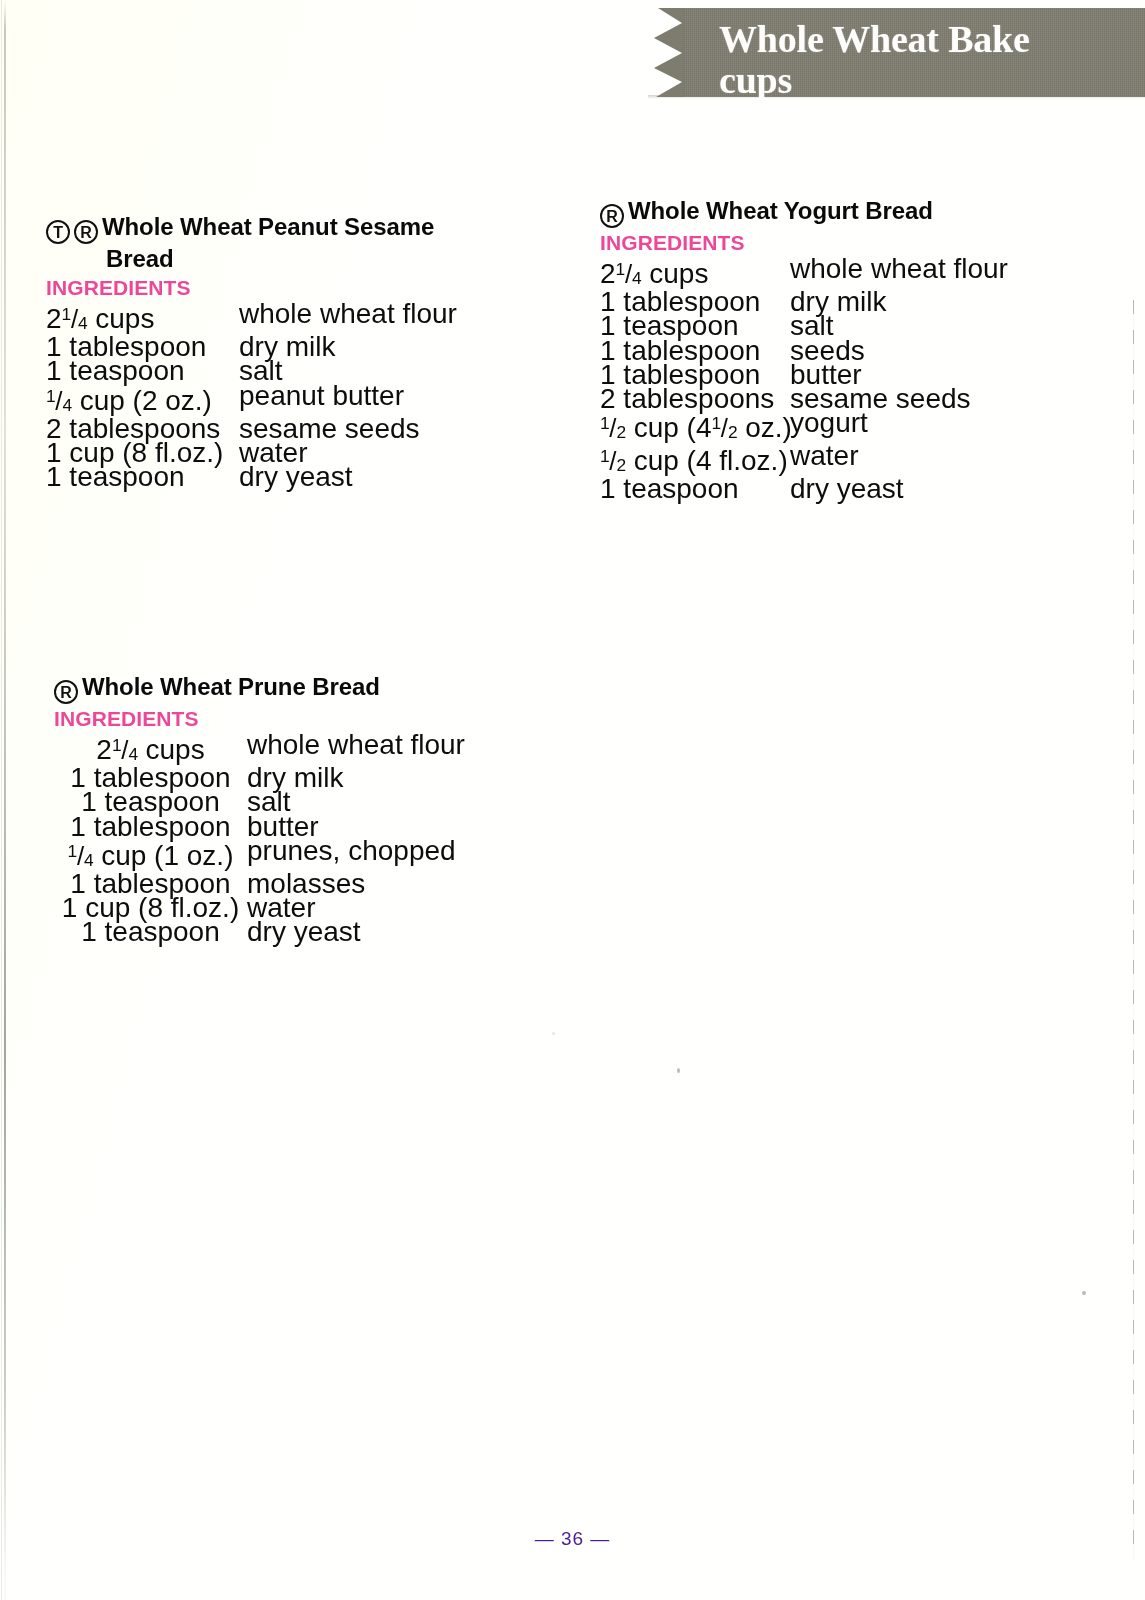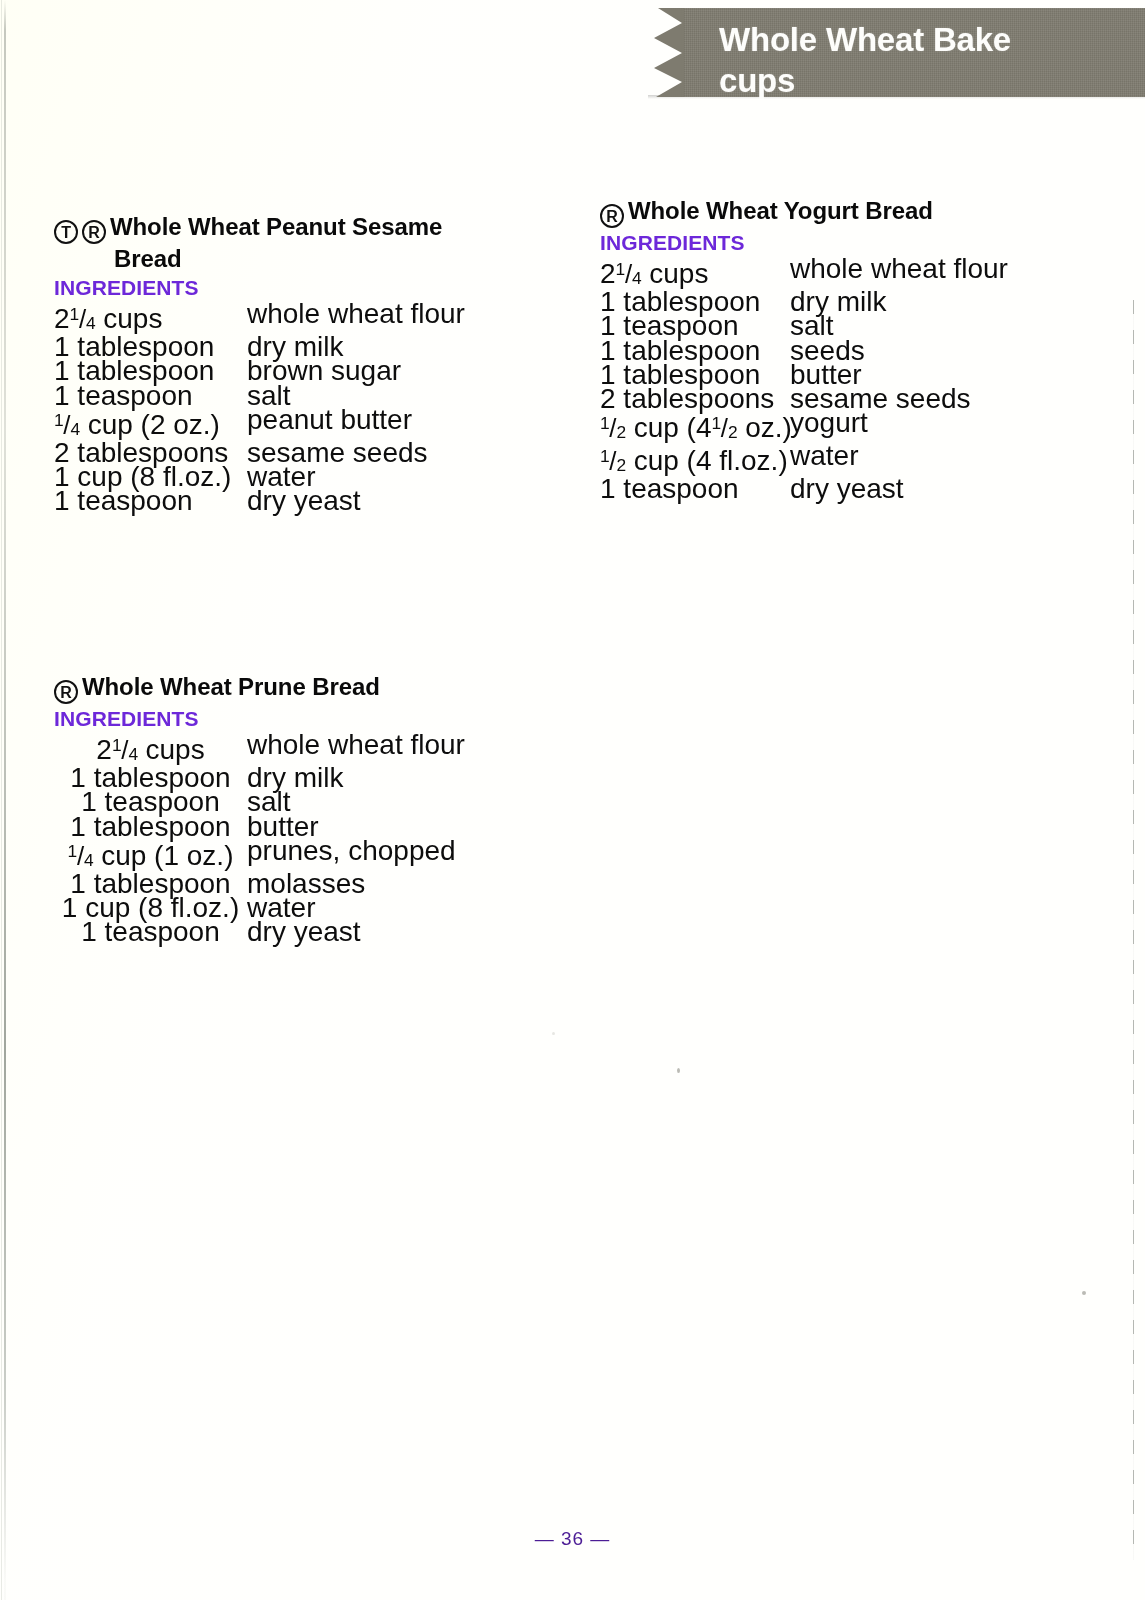--- a/index.html
+++ b/index.html
@@ -89,25 +89,26 @@
     top: 0;
     width: 36px;
     height: 89px;
   }
   .banner-title {
     position: absolute;
     left: 71px;
     top: 11px;
     width: 400px;
     color: #fdfdfb;
-    font-size: 33px;
+    font-size: 38px;
     font-weight: bold;
     line-height: 41px;
     letter-spacing: -0.2px;
     text-shadow: 0 0 2px rgba(255,255,255,0.25);
+    font-family: Liberation Serif, serif;
   }
   .banner-shadow {
     position: absolute;
     left: 648px;
     top: 95px;
     width: 497px;
     height: 4px;
     background: linear-gradient(to bottom, rgba(0,0,0,0.18), rgba(0,0,0,0));
   }
 
@@ -142,21 +143,21 @@
     color: #111;
     box-sizing: border-box;
   }
   .title-indent {
     display: block;
     padding-left: 60px;
   }
   .ingredients-heading {
     font-size: 21px;
     font-weight: bold;
-    color: #6d28d9;
+    color: #ec4899;
     letter-spacing: 0.1px;
     margin-top: 2px;
     line-height: 26px;
   }
   .ing-list {
     margin-top: 1px;
   }
   .ing-row {
     font-size: 28px;
     line-height: 24.3px;
@@ -180,21 +181,21 @@
   .frac-den {
     font-size: 0.62em;
     vertical-align: -0.05em;
     letter-spacing: -0.3px;
   }
   .slash {
     font-size: 0.92em;
   }
 
   
-  #recipe-1 { left: 54px; top: 212px; width: 470px; }
+  #recipe-1 { left: 46px; top: 212px; width: 470px; }
   #recipe-2 { left: 600px; top: 196px; width: 460px; }
   #recipe-3 { left: 54px; top: 672px; width: 470px; }
 
   #recipe-2 .ing-amount { width: 190px; }
   #recipe-3 .ing-amount { width: 193px; text-align: center; }
 
   
   .page-number {
     position: absolute;
     left: 0;
@@ -240,23 +241,20 @@
     </div>
     <div class="ingredients-heading">INGREDIENTS</div>
     <div class="ing-list">
       <div class="ing-row">
         <span class="ing-amount">2<span class="frac">1</span><span class="slash">/</span><span class="frac-den">4</span> cups</span><span class="ing-name">whole wheat flour</span>
       </div>
       <div class="ing-row">
         <span class="ing-amount">1 tablespoon</span><span class="ing-name">dry milk</span>
       </div>
       <div class="ing-row">
-        <span class="ing-amount">1 tablespoon</span><span class="ing-name">brown sugar</span>
-      </div>
-      <div class="ing-row">
         <span class="ing-amount">1 teaspoon</span><span class="ing-name">salt</span>
       </div>
       <div class="ing-row">
         <span class="ing-amount"><span class="frac">1</span><span class="slash">/</span><span class="frac-den">4</span> cup (2 oz.)</span><span class="ing-name">peanut butter</span>
       </div>
       <div class="ing-row">
         <span class="ing-amount">2 tablespoons</span><span class="ing-name">sesame seeds</span>
       </div>
       <div class="ing-row">
         <span class="ing-amount">1 cup (8 fl.oz.)</span><span class="ing-name">water</span>

